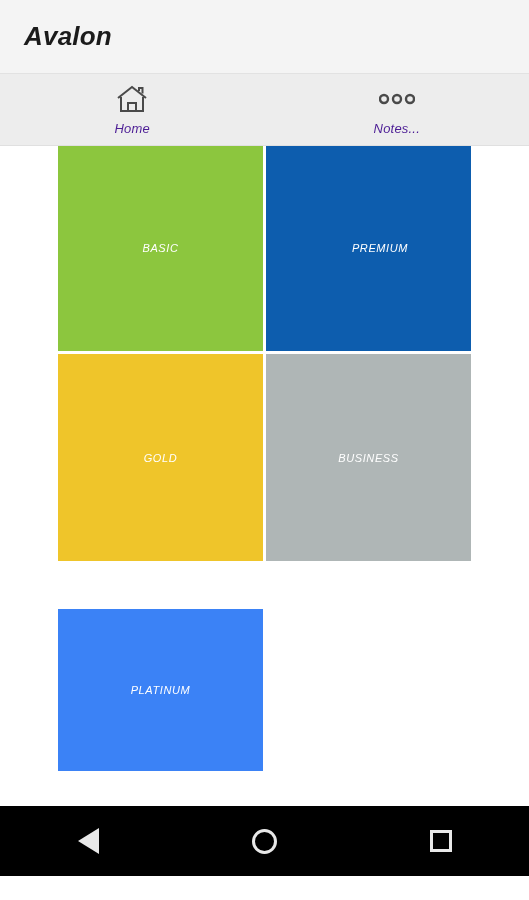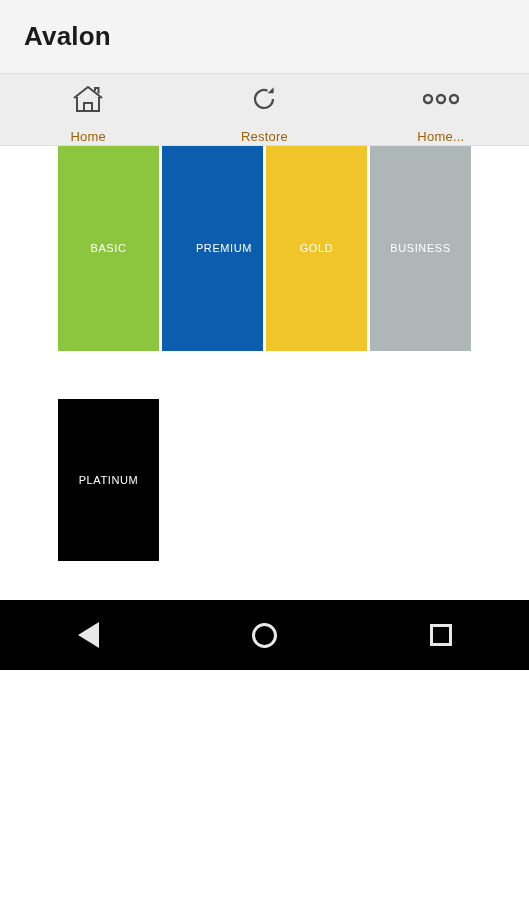--- a/index.html
+++ b/index.html
@@ -8,24 +8,25 @@
     width: 529px;
     height: 900px;
     background: #ffffff;
     font-family: "Liberation Sans", sans-serif;
     overflow: hidden;
   }
 
   #app {
     position: relative;
     width: 529px;
-    height: 670px;
+    height: 876px;
     background: #ffffff;
     display: flex;
     flex-direction: column;
+    font-style: italic;
   }
 
   
   .appbar {
     height: 74px;
     background: #f4f4f4;
     display: flex;
     align-items: center;
     padding-left: 24px;
     flex: 0 0 auto;
@@ -61,38 +62,38 @@
   .tool-icon {
     width: 40px;
     height: 36px;
     display: flex;
     align-items: center;
     justify-content: center;
     color: #4a4a4a;
   }
   .tool-icon svg { display: block; }
   .tool-label {
-    margin-top: 12px;
+    margin-top: 4px;
     font-size: 13px;
-    color: #a16207;
+    color: #4c1d95;
     letter-spacing: 0.2px;
     white-space: nowrap;
   }
 
   
   .grid-wrap {
     flex: 1 1 auto;
     background: #ffffff;
     overflow: hidden;
     padding: 0 58px;
     position: relative;
   }
   .grid {
     display: grid;
-    grid-template-columns: 1fr 1fr 1fr 1fr;
+    grid-template-columns: 1fr 1fr;
     grid-template-rows: 207px 207px 207px;
     gap: 3px;
     width: 413px;
     margin-top: -2px;
   }
   .tile {
     position: relative;
     display: flex;
     align-items: center;
     justify-content: center;
@@ -160,40 +161,31 @@
         <svg width="34" height="30" viewBox="0 0 34 30" fill="none" stroke="currentColor" stroke-width="2">
           <path d="M3 14 L17 3 L31 14"></path>
           <path d="M6 13 L6 27 L28 27 L28 13"></path>
           <path d="M13 27 L13 19 L21 19 L21 27"></path>
           <path d="M24 7 L24 4 L27.5 4 L27.5 9.5"></path>
         </svg>
       </span>
       <span class="tool-label">Home</span>
     </div>
 
-    <div class="tool">
-      <span class="tool-icon">
-        <svg width="30" height="30" viewBox="0 0 30 30" fill="none" stroke="currentColor" stroke-width="2.2" stroke-linecap="butt">
-          <path d="M24 15 A9 9 0 1 1 18.5 6.7"></path>
-          <path d="M24.6 3.2 L24.6 9.2 L18.6 9.2 Z" fill="currentColor" stroke="none"></path>
-        </svg>
-      </span>
-      <span class="tool-label">Restore</span>
-    </div>
 
 
     <div class="tool">
       <span class="tool-icon">
         <svg width="36" height="12" viewBox="0 0 36 12">
           <circle cx="5" cy="6" r="4" fill="none" stroke="currentColor" stroke-width="2.4"></circle>
           <circle cx="18" cy="6" r="4" fill="none" stroke="currentColor" stroke-width="2.4"></circle>
           <circle cx="31" cy="6" r="4" fill="none" stroke="currentColor" stroke-width="2.4"></circle>
         </svg>
       </span>
-      <span class="tool-label">Home...</span>
+      <span class="tool-label">Notes...</span>
     </div>
 
   </div>
 
   <div class="grid-wrap">
     <div class="grid">
 
       <div class="tile" style="background: rgb(140, 198, 62);">
         <span class="tile-label">BASIC</span>
       </div>
@@ -204,21 +196,21 @@
       </div>
 
       <div class="tile" style="background: rgb(239, 197, 42);">
         <span class="tile-label">GOLD</span>
       </div>
 
       <div class="tile" style="background: rgb(175, 182, 182);">
         <span class="tile-label">BUSINESS</span>
       </div>
 
-      <div class="tile" style="background: #000000; margin-top: 45px;">
+      <div class="tile" style="background: #3b82f6; margin-top: 45px;">
         <span class="tile-label">PLATINUM</span>
       </div>
 
     </div>
   </div>
 
   <div class="navbar">
     <div class="nav-btn">
       <span class="nav-back"></span>
     </div>

